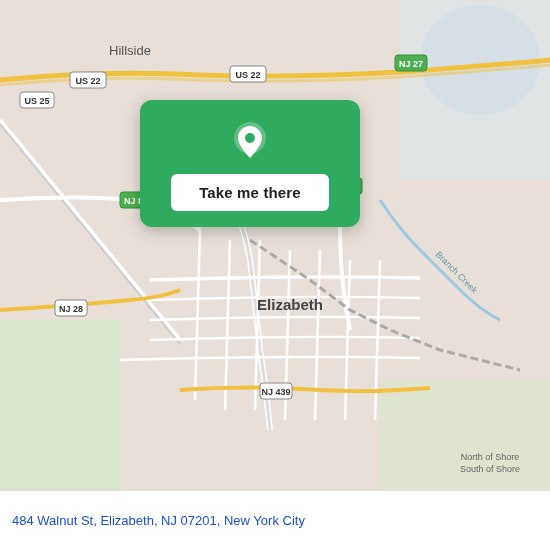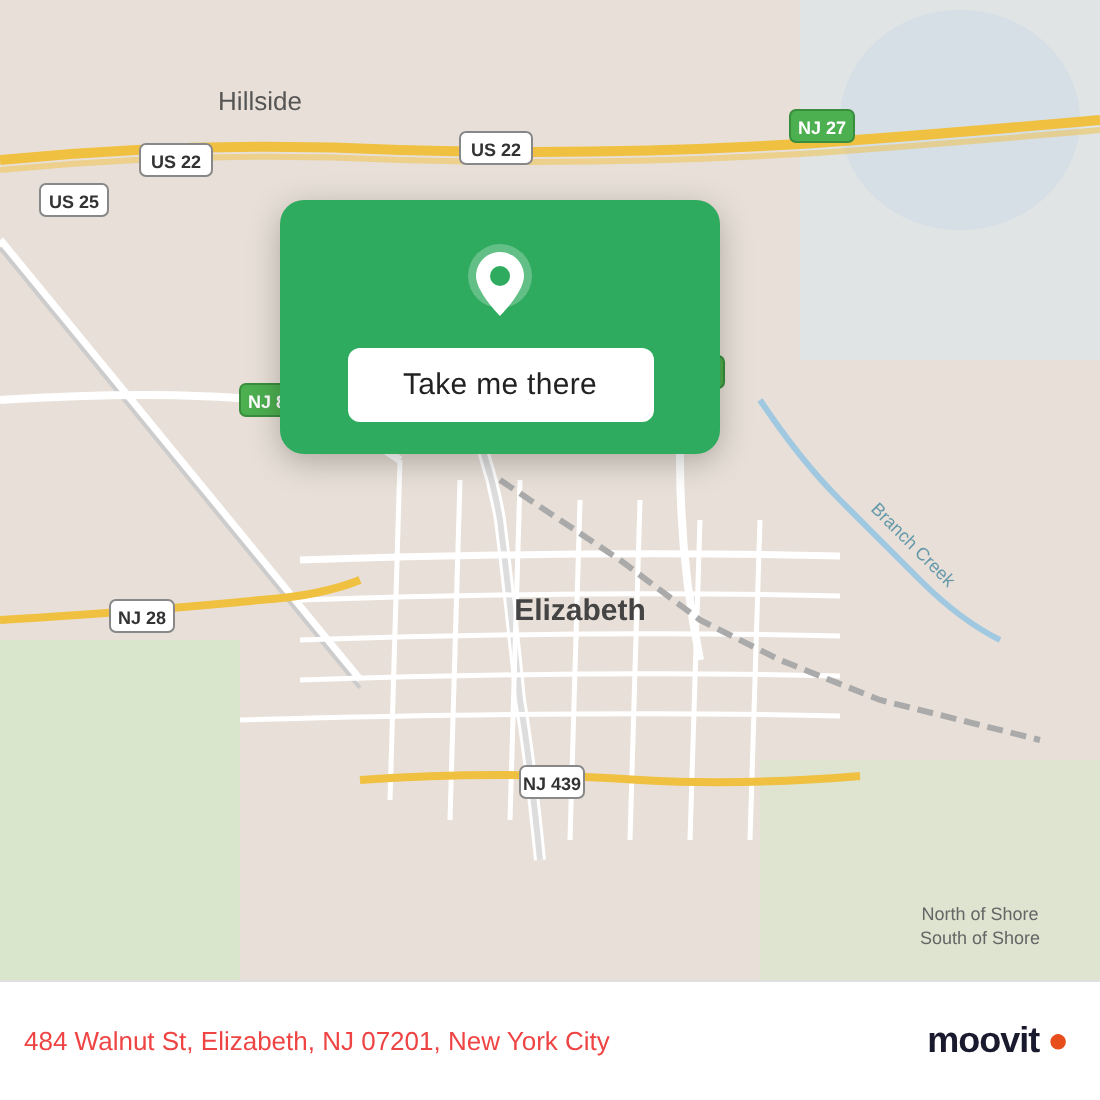--- a/index.html
+++ b/index.html
@@ -48,21 +48,21 @@
       margin-bottom: 10px;
     }
 
     .take-me-there-btn {
       background: #fff;
       color: #222;
       border: none;
       border-radius: 6px;
       padding: 10px 28px;
       font-size: 15px;
-      font-weight: 400;
+      font-weight: 700;
       cursor: pointer;
       letter-spacing: 0.01em;
       white-space: nowrap;
     }
 
     
     #bottom-bar {
       position: absolute;
       bottom: 0;
       left: 0;
@@ -86,21 +86,21 @@
     .osm-credit {
       font-size: 10px;
       color: #888;
       position: absolute;
       bottom: 62px;
       left: 8px;
     }
 
     .address-text {
       font-size: 13px;
-      color: #ef4444;
+      color: #1d4ed8;
       font-weight: 500;
     }
 
     .moovit-logo {
       display: flex;
       align-items: center;
       gap: 4px;
       font-size: 18px;
       font-weight: 800;
       color: #1a1a2e;
@@ -199,17 +199,13 @@
     </svg>
     <button class="take-me-there-btn">Take me there</button>
   </div>
 
 </div>
 
 <div id="bottom-bar">
   <div class="address-section">
     <span class="address-text">484 Walnut St, Elizabeth, NJ 07201, New York City</span>
   </div>
-  <div class="moovit-logo">
-    <span style="color:#1a1a2e; font-size:18px; font-weight:800;">moovit</span>
-    <span class="moovit-dot" style="color:#e84e1b; font-size:18px;">●</span>
-  </div>
 </div>
 
 </body></html>

